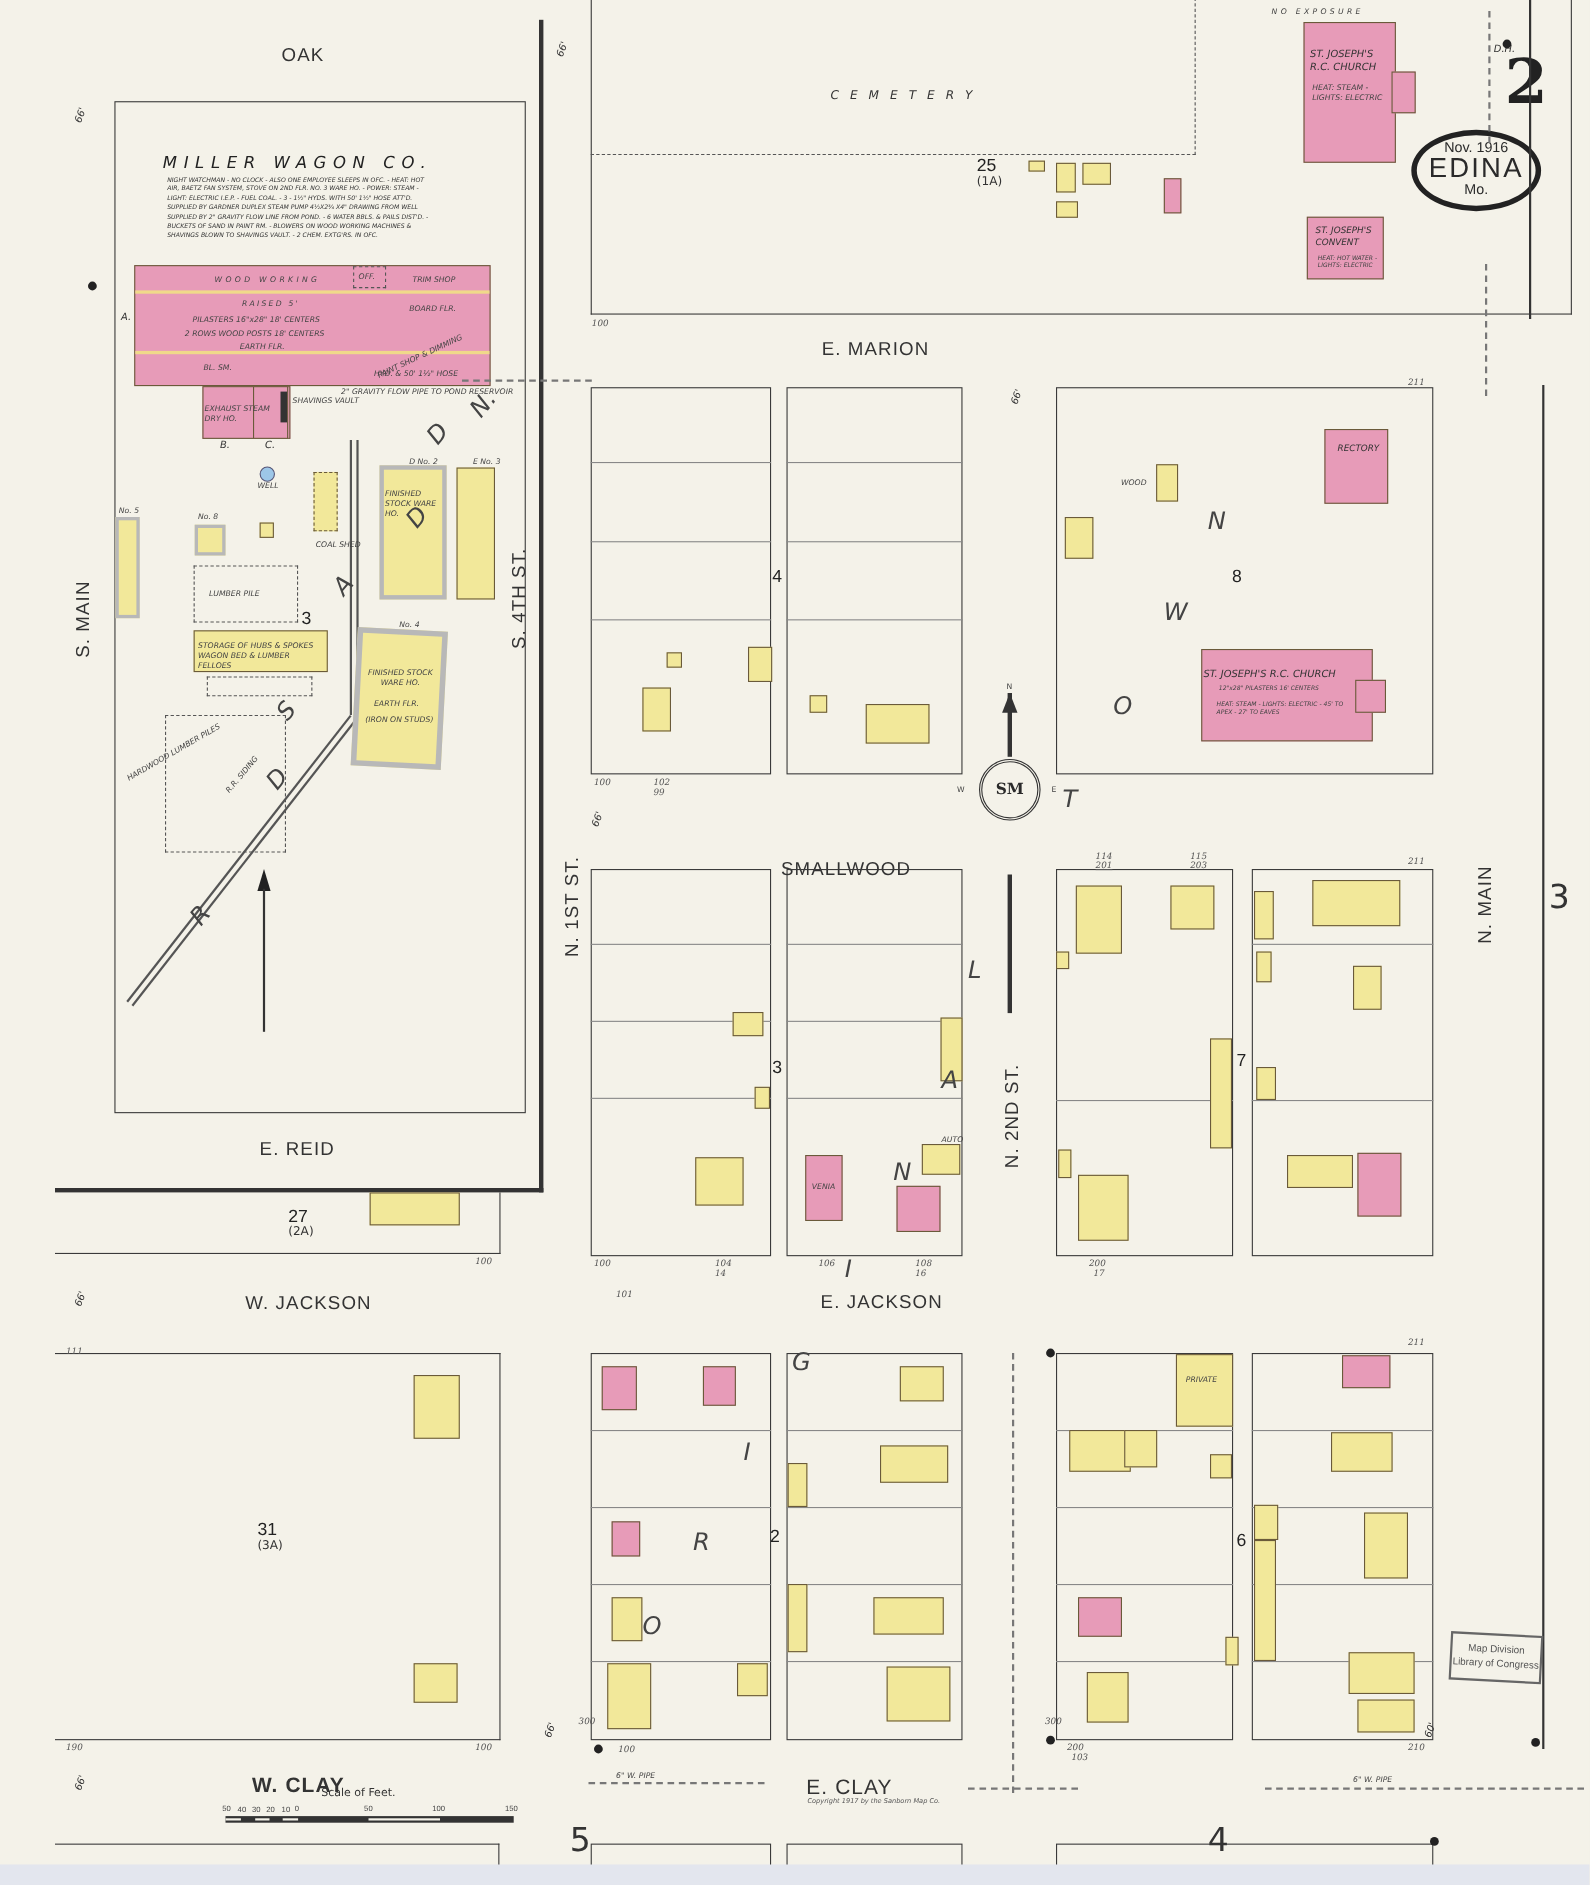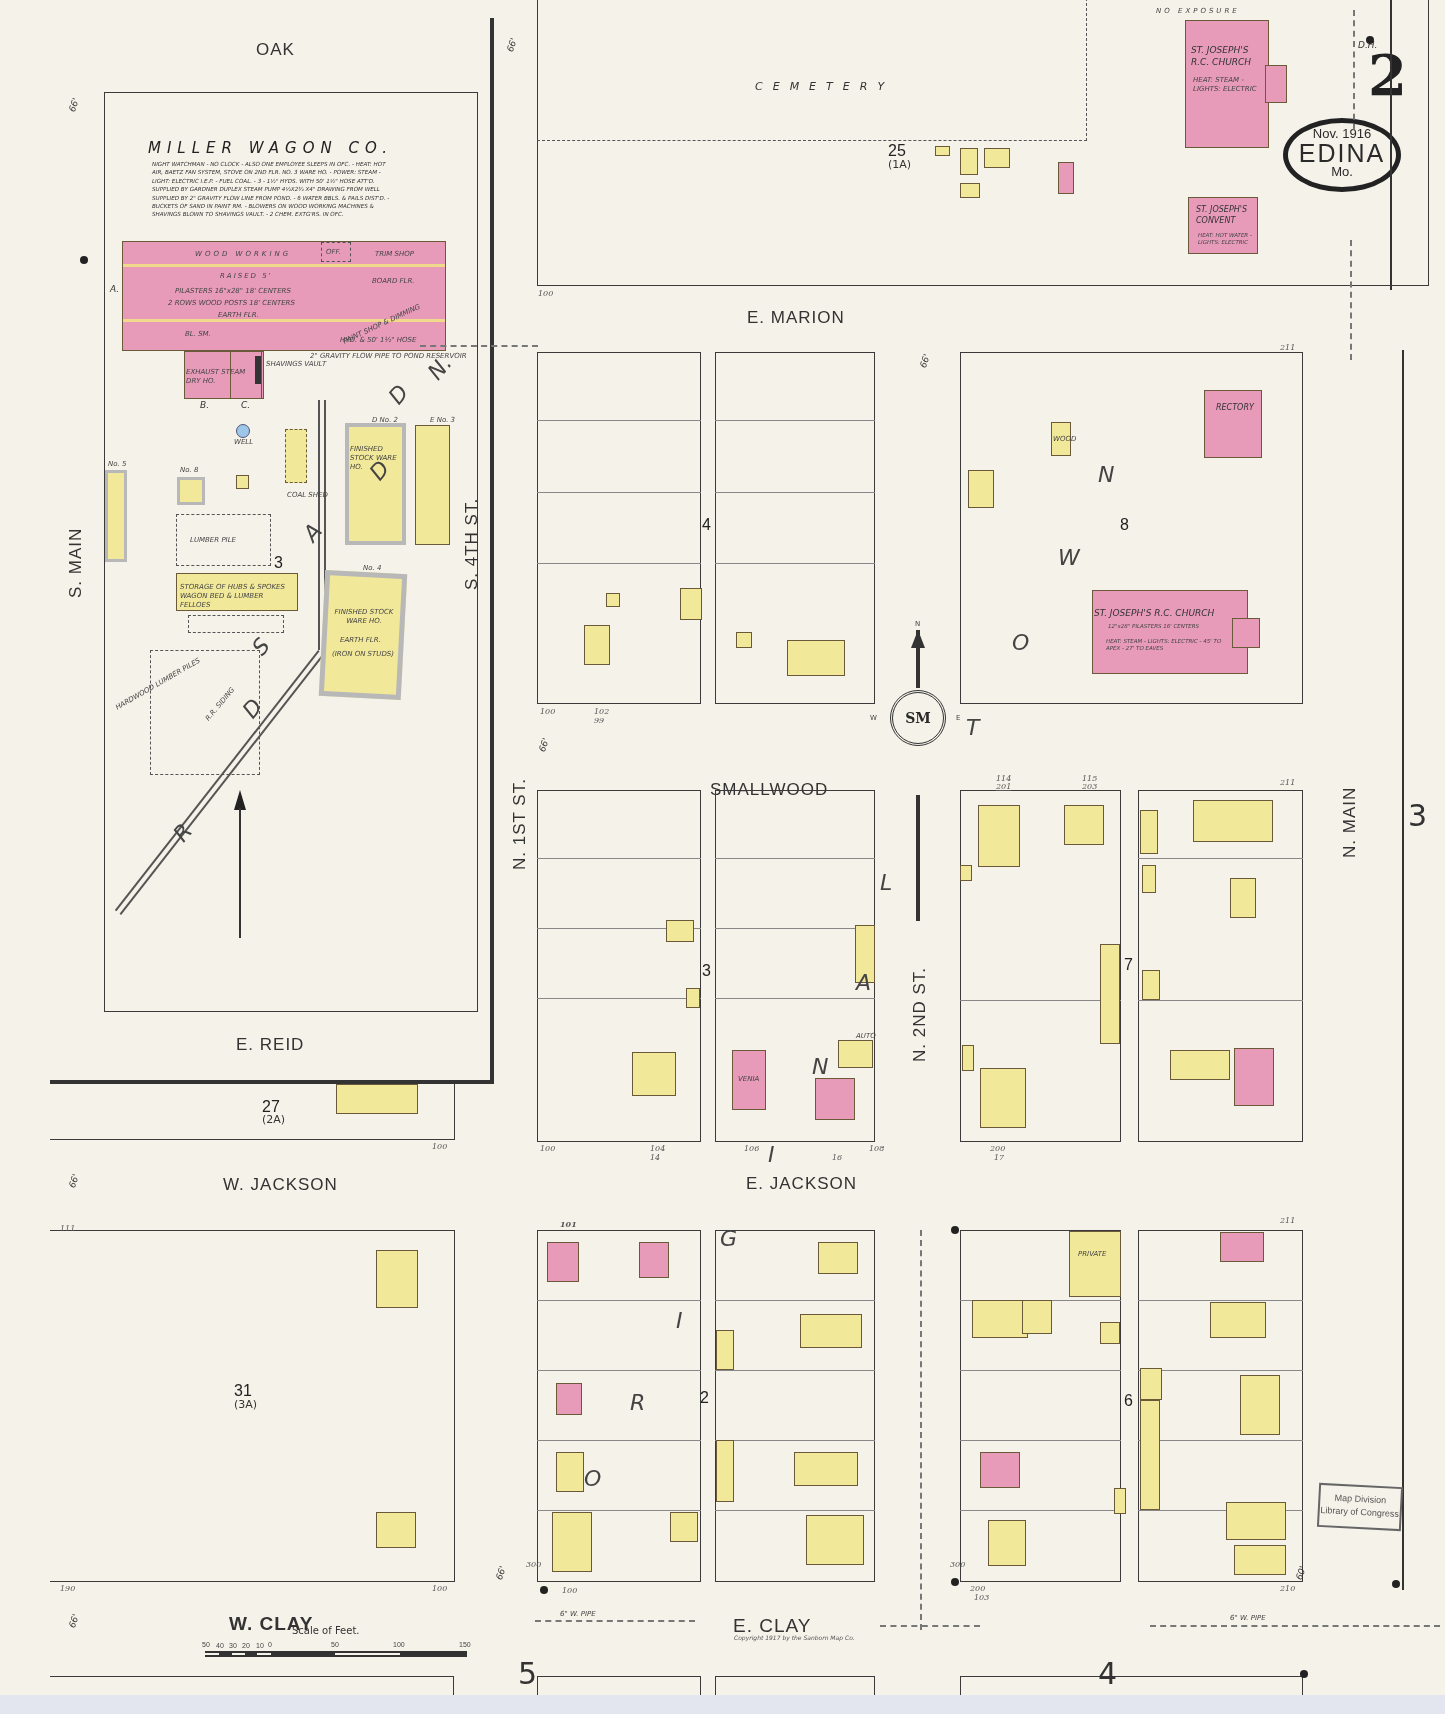--- a/index.html
+++ b/index.html
@@ -189,21 +189,21 @@
   <div class="blocknum" style="left:702px;top:516px;">4</div>
   <div class="bld y" style="left:606px;top:593px;width:14px;height:14px;"></div>
   <div class="bld y" style="left:584px;top:625px;width:26px;height:40px;"></div>
   <div class="bld y" style="left:680px;top:588px;width:22px;height:32px;"></div>
   <div class="bld y" style="left:736px;top:632px;width:16px;height:16px;"></div>
   <div class="bld y" style="left:787px;top:640px;width:58px;height:36px;"></div>
 
   <div class="block" style="left:960px;top:352px;width:343px;height:352px;"></div>
   <div class="blocknum" style="left:1120px;top:516px;">8</div>
   <div class="bld y" style="left:1051px;top:422px;width:20px;height:34px;"></div>
-  <div class="lbl-sm" style="left:1053px;top:435px;">WOOD</div>
+  <div class="lbl-sm" style="left:1019px;top:435px;">WOOD</div>
   <div class="bld y" style="left:968px;top:470px;width:26px;height:38px;"></div>
   <div class="bld p" style="left:1204px;top:390px;width:58px;height:68px;"></div>
   <div class="lbl" style="left:1216px;top:403px;font-size:8px;">RECTORY</div>
   <div class="bld p" style="left:1092px;top:590px;width:156px;height:84px;"></div>
   <div class="bld p" style="left:1232px;top:618px;width:28px;height:30px;"></div>
   <div class="lbl" style="left:1094px;top:608px;font-size:9px;">ST. JOSEPH'S R.C. CHURCH</div>
   <div class="lbl-sm" style="left:1108px;top:622px;font-size:5.5px;">12"x28" PILASTERS 16' CENTERS</div>
   <div class="lbl-sm" style="left:1106px;top:638px;width:120px;white-space:normal;font-size:5.5px;line-height:7px;">HEAT: STEAM - LIGHTS: ELECTRIC - 45' TO APEX - 27' TO EAVES</div>
 
   <div class="diag" style="left:966px;top:715px;">T</div>
@@ -354,41 +354,41 @@
   <div class="hydrant" style="left:1300px;top:1670px;"></div>
   <div class="hydrant" style="left:1366px;top:36px;"></div>
 
   <div class="addr" style="left:540px;top:707px;">100</div>
   <div class="addr" style="left:594px;top:707px;">102</div>
   <div class="addr" style="left:594px;top:716px;">99</div>
   <div class="addr" style="left:540px;top:1144px;">100</div>
   <div class="addr" style="left:650px;top:1144px;">104</div>
   <div class="addr" style="left:650px;top:1153px;">14</div>
   <div class="addr" style="left:744px;top:1144px;">106</div>
-  <div class="addr" style="left:832px;top:1144px;margin-left:37px;">108</div>
+  <div class="addr" style="left:832px;top:1144px;">108</div>
   <div class="addr" style="left:832px;top:1153px;">16</div>
   <div class="addr" style="left:990px;top:1144px;">200</div>
   <div class="addr" style="left:994px;top:1153px;">17</div>
   <div class="addr" style="left:970px;top:1584px;">200</div>
   <div class="addr" style="left:974px;top:1593px;">103</div>
   <div class="addr" style="left:562px;top:1586px;">100</div>
   <div class="addr" style="left:60px;top:1584px;">190</div>
   <div class="addr" style="left:60px;top:1224px;">111</div>
   <div class="addr" style="left:432px;top:1584px;">100</div>
   <div class="addr" style="left:432px;top:1142px;">100</div>
   <div class="addr" style="left:538px;top:289px;">100</div>
   <div class="addr" style="left:996px;top:774px;">114</div>
   <div class="addr" style="left:996px;top:782px;text-decoration:underline;">201</div>
   <div class="addr" style="left:1082px;top:774px;">115</div>
   <div class="addr" style="left:1082px;top:782px;">203</div>
   <div class="addr" style="left:1280px;top:778px;">211</div>
   <div class="addr" style="left:1280px;top:343px;">211</div>
   <div class="addr" style="left:1280px;top:1216px;">211</div>
   <div class="addr" style="left:1280px;top:1584px;">210</div>
-  <div class="addr" style="left:560px;top:1220px;font-weight:bold;">101</div>
+  <div class="addr" style="left:560px;top:1172px;">101</div>
   <div class="addr" style="left:526px;top:1560px;">300</div>
   <div class="addr" style="left:950px;top:1560px;">300</div>
 
   <div class="lbl" style="left:505px;top:40px;transform:rotate(-70deg);">66'</div>
   <div class="lbl" style="left:67px;top:100px;transform:rotate(-70deg);">66'</div>
   <div class="lbl" style="left:918px;top:356px;transform:rotate(-70deg);">66'</div>
   <div class="lbl" style="left:537px;top:740px;transform:rotate(-70deg);">66'</div>
   <div class="lbl" style="left:1294px;top:1568px;transform:rotate(-70deg);">60'</div>
   <div class="lbl" style="left:494px;top:1568px;transform:rotate(-70deg);">66'</div>
   <div class="lbl" style="left:67px;top:1176px;transform:rotate(-70deg);">66'</div>

